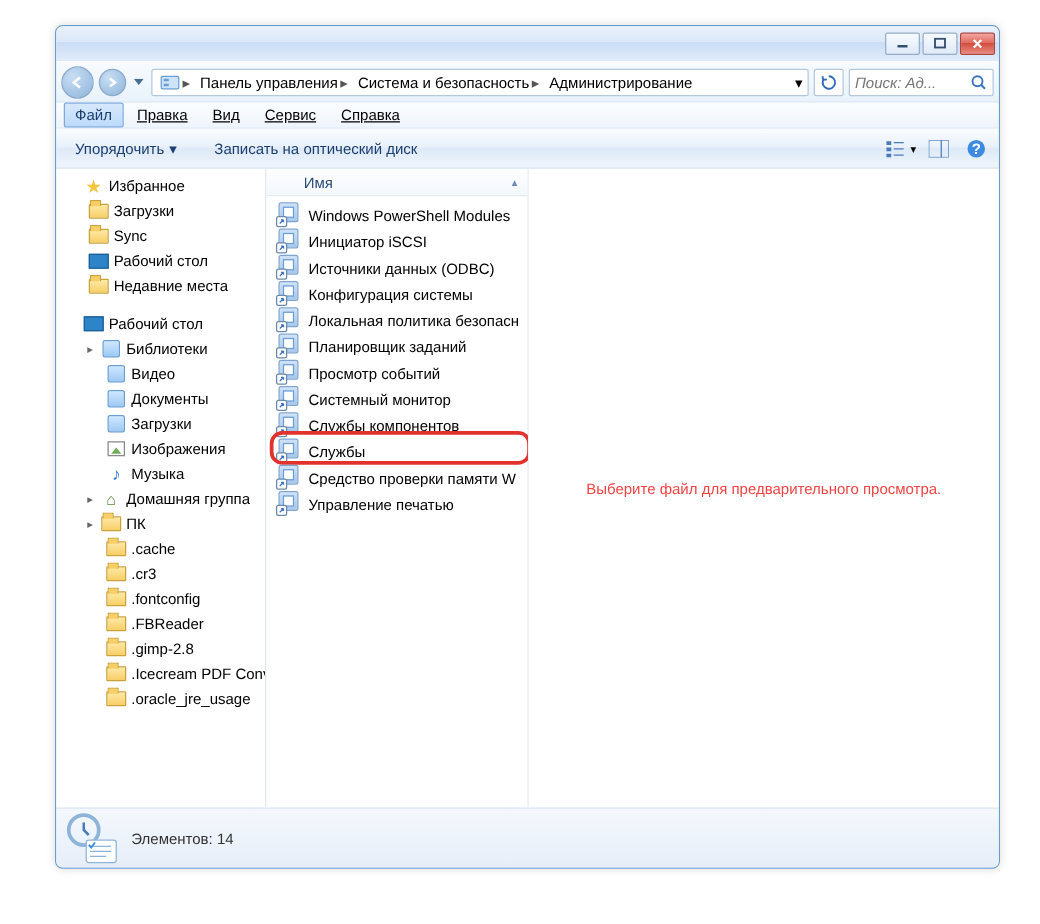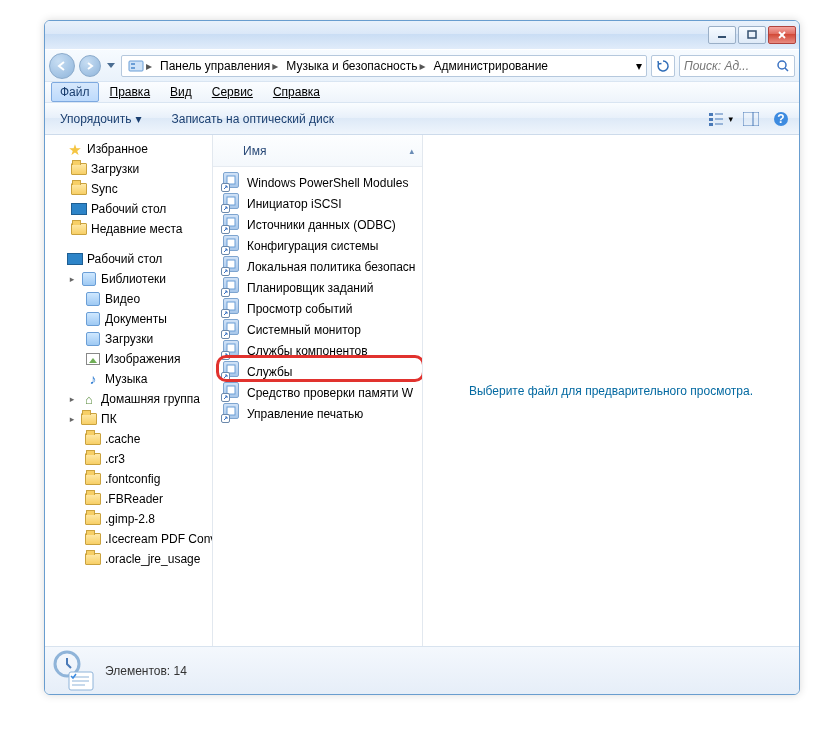--- a/index.html
+++ b/index.html
@@ -37,33 +37,33 @@
 .sidebar { width: 168px; border-right: 1px solid #e2e8ef; overflow-y: auto; padding: 4px 0 4px 2px; position: relative; }
 .sidebar::-webkit-scrollbar { width: 16px; }
 .sidebar::-webkit-scrollbar-track { background: #f2f4f7; border-left: 1px solid #e5e9ee;}
 .sidebar::-webkit-scrollbar-thumb { background: #cfd9e5; border: 3px solid #f2f4f7; border-radius: 8px;}
 .tree-item { display: flex; align-items: center; height: 20px; padding-left: var(--indent,6px); cursor: pointer; gap: 4px; white-space: nowrap; overflow:hidden;}
 .tree-spacer { height: 10px; }
 .tree-icon { width: 16px; height: 16px; flex-shrink:0; display:flex; align-items:center; justify-content:center;}
 .expand { width:10px; display:flex; justify-content:center; color:#666; font-size:9px;}
 
 .listpane { width: 210px; border-right: 1px solid #e2e8ef; display: flex; flex-direction: column; overflow: hidden; }
-.list-header { height: 32px; border-bottom: 1px solid #e6ebf1; display: flex; align-items: center; padding: 0 8px 0 30px; color: #2a4a78; cursor: pointer; background: linear-gradient(#fdfeff,#f4f8fc);}
+.list-header { height: 22px; border-bottom: 1px solid #e6ebf1; display: flex; align-items: center; padding: 0 8px 0 30px; color: #2a4a78; cursor: pointer; background: linear-gradient(#fdfeff,#f4f8fc);}
 .list-body { flex: 1; overflow: auto; padding: 2px 0 2px 6px; }
 .list-body::-webkit-scrollbar { height: 16px; }
 .list-body::-webkit-scrollbar-track { background: #f2f4f7; border-top: 1px solid #e5e9ee;}
 .list-body::-webkit-scrollbar-thumb { background: #cfd9e5; border: 3px solid #f2f4f7; border-radius: 8px; width:40px;}
 .list-row { display: flex; align-items: flex-end; height: 21px; gap: 6px; padding: 0 4px; cursor: pointer; white-space:nowrap; border-radius:2px;}
 .list-row.highlighted { position: relative; }
 .list-row.highlighted::after { content: ""; position: absolute; left: -3px; right: -3px; top: -3px; bottom: -3px; border: 3px solid #e1322e; border-radius: 10px; pointer-events: none; }
 .shortcut-icon { width: 18px; height: 18px; position: relative; flex-shrink:0;}
 .shortcut-icon .base { width:16px; height:16px; background: linear-gradient(#d0e2f7,#a8c7ea); border:1px solid #7ea5d0; border-radius:2px; display:flex; align-items:center; justify-content:center;}
 .shortcut-icon .arrow-ovl { position:absolute; left:-2px; bottom:-2px; width:9px; height:9px; background:#fff; border:1px solid #6b89ac; border-radius:2px; display:flex; align-items:center; justify-content:center;}
 
-.preview { flex: 1; display: flex; align-items: center; justify-content: center; color: #0369a1; background: #fff; }
+.preview { flex: 1; display: flex; align-items: center; justify-content: center; color: #ef4444; background: #fff; }
 
 .statusbar { height: 48px; background: linear-gradient(#f4f8fd,#e6eef8); border-top: 1px solid #d8e3ef; display: flex; align-items: center; padding: 0 8px; gap: 10px; }
 .status-icon { width: 42px; height: 42px; }
 .status-text { color: #333; }
 
 
 .ic-folder { width:16px; height:12px; background: linear-gradient(#ffe9a8,#f7cf66); border:1px solid #caa23e; border-radius:1px; position:relative;}
 .ic-folder::before{content:"";position:absolute;top:-4px;left:0;width:7px;height:4px;background:#f7cf66;border:1px solid #caa23e;border-bottom:none;border-radius:1px 1px 0 0;}
 .ic-star{color:#f5c542;font-size:15px;line-height:1;}
 .ic-lib{width:14px;height:14px;background:linear-gradient(#cfe8ff,#9ec9f3);border:1px solid #6a9ed6;border-radius:2px;}
@@ -121,21 +121,21 @@
             <rect x="3" y="5" width="4" height="2" fill="#6a9ed6"></rect>
             <rect x="3" y="9" width="4" height="2" fill="#6a9ed6"></rect>
           </svg>
         <span class="bc-arrow">▸</span>
       </div>
       <div class="bc-seg">
           <span>Панель управления</span>
           <span class="bc-arrow">▸</span>
         </div>
       <div class="bc-seg">
-          <span>Музыка и безопасность</span>
+          <span>Система и безопасность</span>
           <span class="bc-arrow">▸</span>
         </div>
       <div class="bc-seg">
           <span>Администрирование</span>
         </div>
       <div class="bc-right">
         <span style="cursor:pointer;">▾</span>
       </div>
     </div>
 

